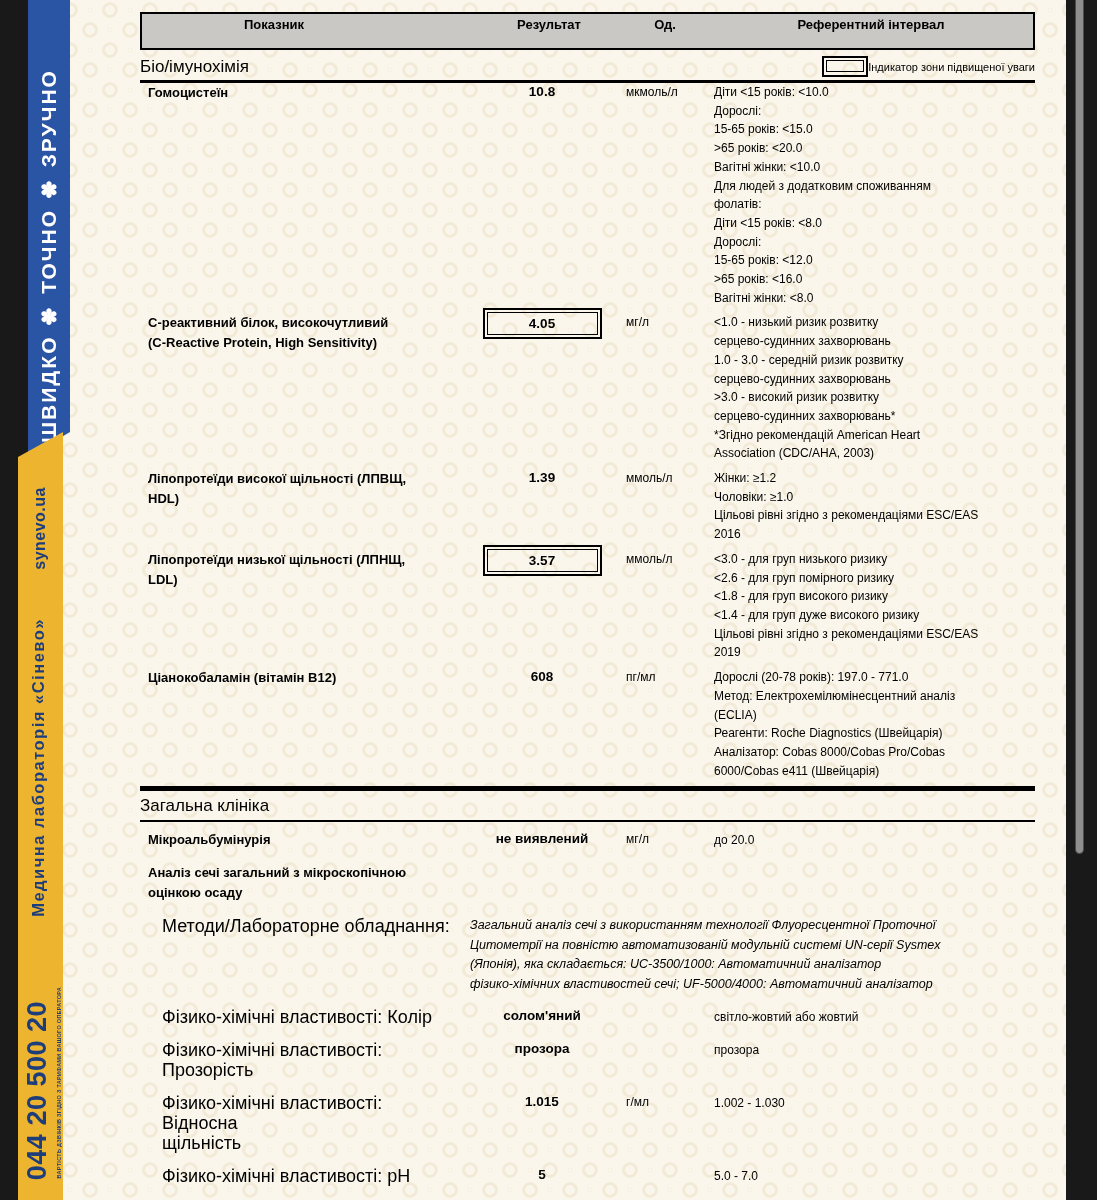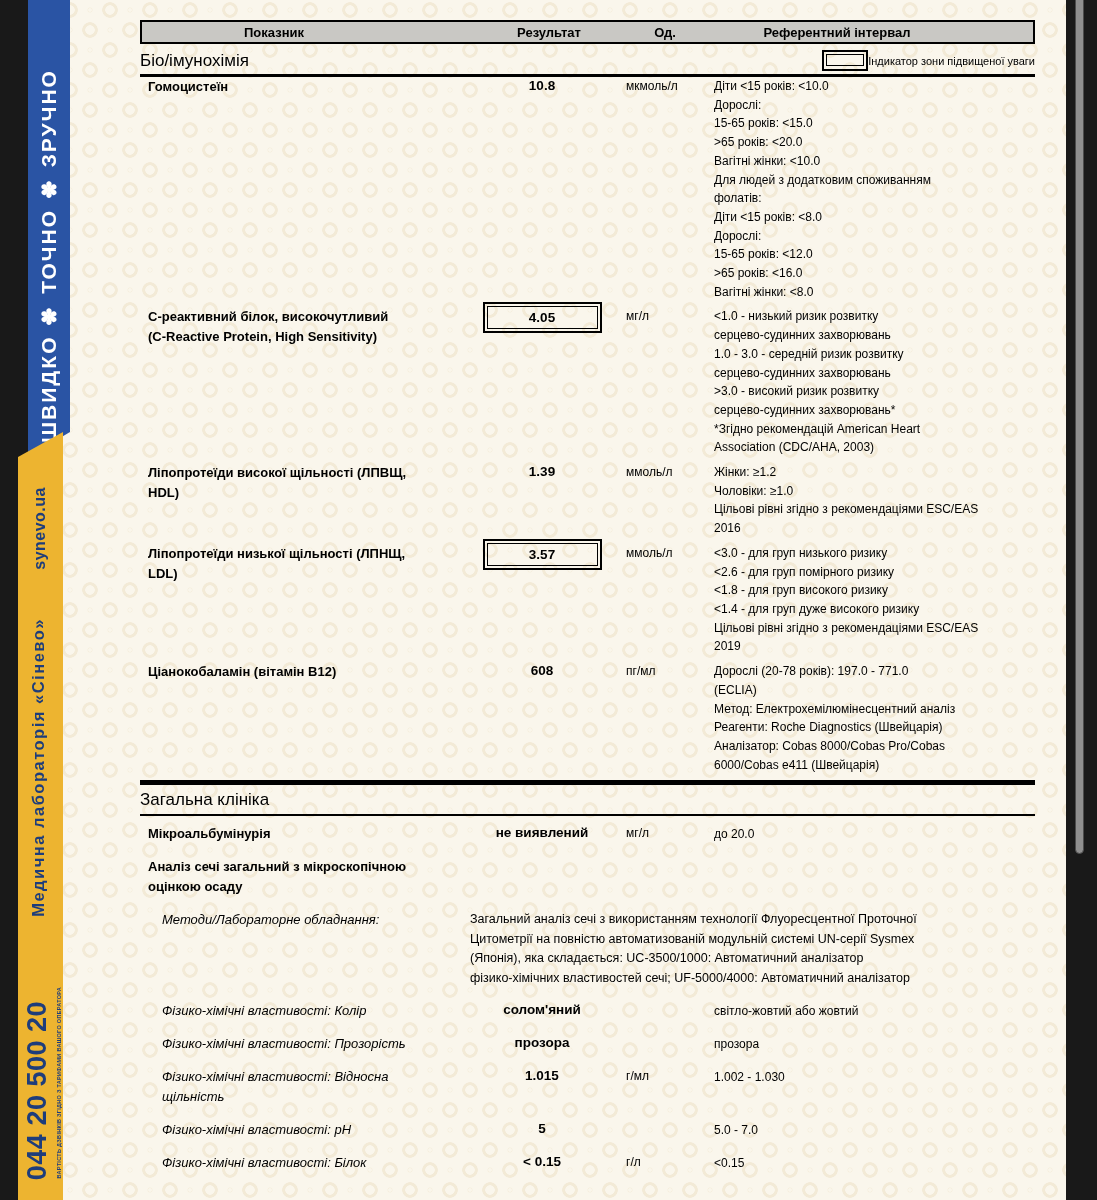--- a/index.html
+++ b/index.html
@@ -15,21 +15,21 @@
       radial-gradient(circle at 10px 10px, rgba(0,0,0,0) 4.5px, rgba(214,186,128,0.20) 5px, rgba(214,186,128,0.20) 7.5px, rgba(0,0,0,0) 8px),
       radial-gradient(circle at 30px 30px, rgba(0,0,0,0) 4.5px, rgba(214,186,128,0.20) 5px, rgba(214,186,128,0.20) 7.5px, rgba(0,0,0,0) 8px),
       radial-gradient(circle at 10px 30px, rgba(0,0,0,0) 1.5px, rgba(214,186,128,0.15) 2px, rgba(0,0,0,0) 3px),
       radial-gradient(circle at 30px 10px, rgba(0,0,0,0) 1.5px, rgba(214,186,128,0.15) 2px, rgba(0,0,0,0) 3px);
     background-size:40px 40px;
   }
   .content { position:relative; margin-left:80px; width:895px; color:#000; }
 
   
   .thead {
-    position:relative; margin-top:20px; height:24px;
+    position:relative; margin-top:12px; height:38px;
     background:#c9c8c4; border:2px solid #000;
   }
   .thead span {
     position:absolute; top:3px; transform:translateX(-50%);
     font-size:13px; font-weight:bold; white-space:nowrap;
   }
 
   
   .sec1-head { display:flex; justify-content:space-between; align-items:center;
                margin-top:6px; padding-bottom:3px; border-bottom:3px solid #000; }
@@ -43,30 +43,30 @@
 
   .sec2-head { border-top:5px solid #000; border-bottom:2px solid #000;
                padding:5px 0 4px; margin:6px 0 8px; }
 
   
   .row { display:grid; grid-template-columns:318px 168px 88px 1fr; }
   [data-rows="0"] .row { margin-bottom:6px; }
   [data-rows="1"] .row { margin-bottom:13px; }
   .cell { font-size:12px; }
   .cell.name { font-size:13px; font-weight:bold; line-height:20px; padding-left:8px; }
-  .cell.name.reg { font-weight:normal; font-size:13px;font-style:italic; }
+  .cell.name.reg { font-weight:normal; font-size:18px; }
   .cell.name.ind { padding-left:22px; }
   .cell.result { text-align:center; }
   .cell.result .val { font-weight:bold; font-size:13.5px; display:inline-block; padding-top:1px; }
   .rbox { width:119px; margin:-5px auto 0; }
   .rbox .dbox-in { text-align:center; padding:2px 0 3px; }
   .cell.unit { text-align:left; padding-top:2px; }
   .cell.ref { line-height:18.7px; }
   [data-rows="1"] .cell.ref { line-height:18px; padding-top:1px; }
-  .cell.method { grid-column:2 / 5; font-size:12.5px;
+  .cell.method { grid-column:2 / 5; font-style:italic; font-size:12.5px;
                  line-height:19.4px; padding-left:12px; }
 
   
   .side-black { position:absolute; left:0; top:0; width:30px; height:1200px; background:#191919; }
   .band-blue {
     position:absolute; left:28px; top:0; width:42px; height:457px; background:#2a54a4;
     clip-path:polygon(0 0, 100% 0, 100% calc(100% - 25px), 0 100%);
     overflow:hidden; z-index:2;
   }
   .vtext { writing-mode:vertical-rl; transform:rotate(180deg); white-space:nowrap; }
@@ -97,21 +97,21 @@
 
 <div class="stage">
 
   <div class="page">
     <div class="content">
 
       <div class="thead">
         <span style="left:132px">Показник</span>
         <span style="left:407px">Результат</span>
         <span style="left:523px">Од.</span>
-        <span style="left:695px">Референтний інтервал</span>
+        <span style="left:729px">Референтний інтервал</span>
       </div>
 
       <section>
         <div class="sec1-head">
           <h2>Біо/імунохімія</h2>
           <div class="legend">
             <span class="dbox">
                 <span class="dbox-in" style="display:block"></span>
               </span>
             <span class="legend-label">Індикатор зони підвищеної уваги</span>
@@ -196,22 +196,22 @@
               </div>
             </div>
             <div class="row">
               <div class="cell name">
                 <div>Ціанокобаламін (вітамін B12)</div>
               </div>
               <div class="cell result"><span class="val">608</span></div>
               <div class="cell unit">пг/мл</div>
               <div class="cell ref">
                 <div>Дорослі (20-78 років): 197.0 - 771.0</div>
+                <div>Метод: Електрохемілюмінесцентний аналіз</div>
                 <div>(ECLIA)</div>
-                <div>Метод: Електрохемілюмінесцентний аналіз</div>
                 <div>Реагенти: Roche Diagnostics (Швейцарія)</div>
                 <div>Аналізатор: Cobas 8000/Cobas Pro/Cobas</div>
                 <div>6000/Cobas e411 (Швейцарія)</div>
               </div>
             </div>
           </div>
       </section>
 
       <section>
         <div class="sec2-head">

